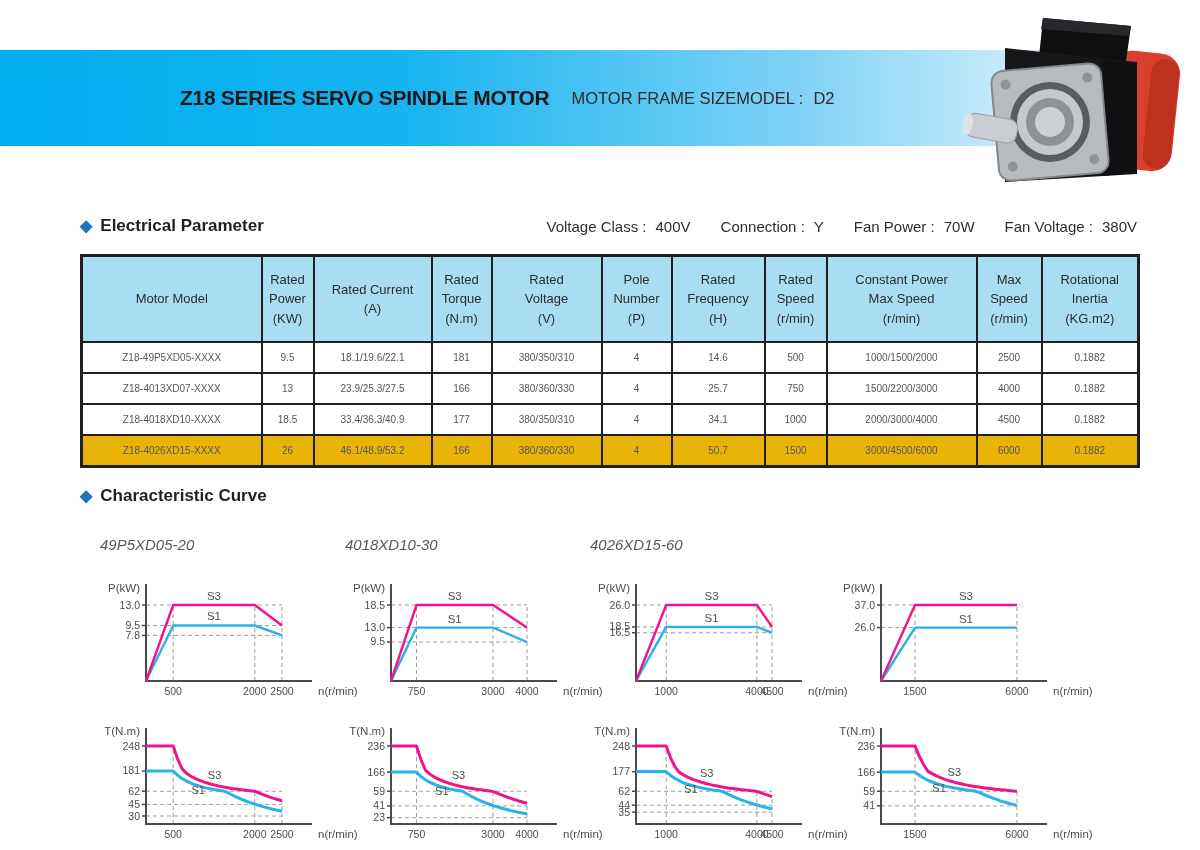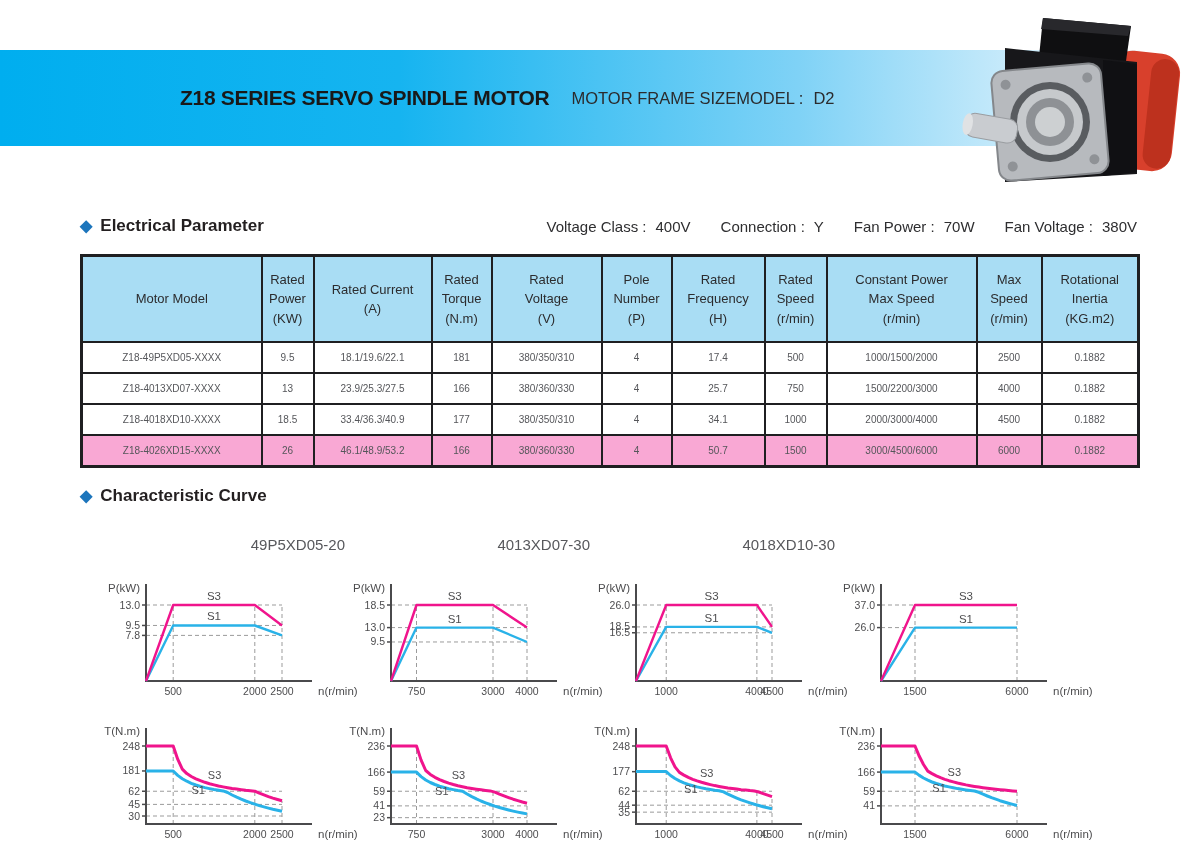--- a/index.html
+++ b/index.html
@@ -23,25 +23,25 @@
   .spec-item{margin-left:30px;}
   .spec-item:first-child{margin-left:16px;}
   .spec-item .val{margin-left:9px;}
 
   
   table.etable{position:absolute;top:254px;left:80px;width:1057px;border-collapse:collapse;table-layout:fixed;
     border:3px solid #1f1f21;}
   table.etable th,table.etable td{border:2px solid #1f1f21;text-align:center;vertical-align:middle;padding:0 2px;}
   table.etable th{background:#a9ddf4;font-weight:400;font-size:13px;color:#2c2c2e;white-space:pre-line;line-height:1.5;height:84px;}
   table.etable td{font-size:10px;color:#55565a;height:29px;background:#fff;}
-  table.etable tr.hl td{background:#f9a8d4;}
+  table.etable tr.hl td{background:#eab308;}
 
   
   .chart-titles{position:absolute;top:536px;left:100px;display:flex;}
-  .chart-titles .ctitle{width:245px;text-align:right;font-size:15px;color:#57585c;}
+  .chart-titles .ctitle{width:245px;text-align:left;font-size:15px;color:#57585c;font-style:italic;}
   .chart-row{position:absolute;left:100px;display:flex;}
   .chart-row .ccell{width:245px;}
   #power-row{top:578px;}
   #torque-row{top:722px;}
   svg.chart{overflow:visible;display:block;}
   svg.chart text{font-family:"Liberation Sans",sans-serif;fill:#4d4d4f;}
 </style>
 </head>
 <body>
 
@@ -143,21 +143,21 @@
         </tr>
       </thead>
       <tbody>
         <tr>
           <td>Z18-49P5XD05-XXXX</td>
           <td>9.5</td>
           <td>18.1/19.6/22.1</td>
           <td>181</td>
           <td>380/350/310</td>
           <td>4</td>
-          <td>17.4</td>
+          <td>14.6</td>
           <td>500</td>
           <td>1000/1500/2000</td>
           <td>2500</td>
           <td>0.1882</td>
         </tr>
         <tr>
           <td>Z18-4013XD07-XXXX</td>
           <td>13</td>
           <td>23.9/25.3/27.5</td>
           <td>166</td>
@@ -200,22 +200,22 @@
 
   <div class="section-head" style="top:486px;">
     <div class="heading">
       <span class="diamond">◆</span>
       <span>Characteristic Curve</span>
     </div>
   </div>
 
   <div class="chart-titles" id="chart-titles">
       <div class="ctitle">49P5XD05-20</div>
-      <div class="ctitle">4013XD07-30</div>
       <div class="ctitle">4018XD10-30</div>
+      <div class="ctitle">4026XD15-60</div>
     </div>
   <div class="chart-row" id="power-row">
       <div class="ccell">
         <svg class="chart" width="245" height="122" viewBox="0 0 245 122">
           <line x1="46" y1="27" x2="182" y2="27" stroke="#9b9b9b" stroke-width="1" stroke-dasharray="4 3"></line>
           <line x1="46" y1="47.46153846153847" x2="182" y2="47.46153846153847" stroke="#9b9b9b" stroke-width="1" stroke-dasharray="4 3"></line>
           <line x1="46" y1="57.4" x2="182" y2="57.4" stroke="#9b9b9b" stroke-width="1" stroke-dasharray="4 3"></line>
           <line x1="73.2" y1="103" x2="73.2" y2="27" stroke="#9b9b9b" stroke-width="1" stroke-dasharray="4 3"></line>
           <line x1="154.8" y1="103" x2="154.8" y2="27" stroke="#9b9b9b" stroke-width="1" stroke-dasharray="4 3"></line>
           <line x1="182" y1="103" x2="182" y2="27" stroke="#9b9b9b" stroke-width="1" stroke-dasharray="4 3"></line>

